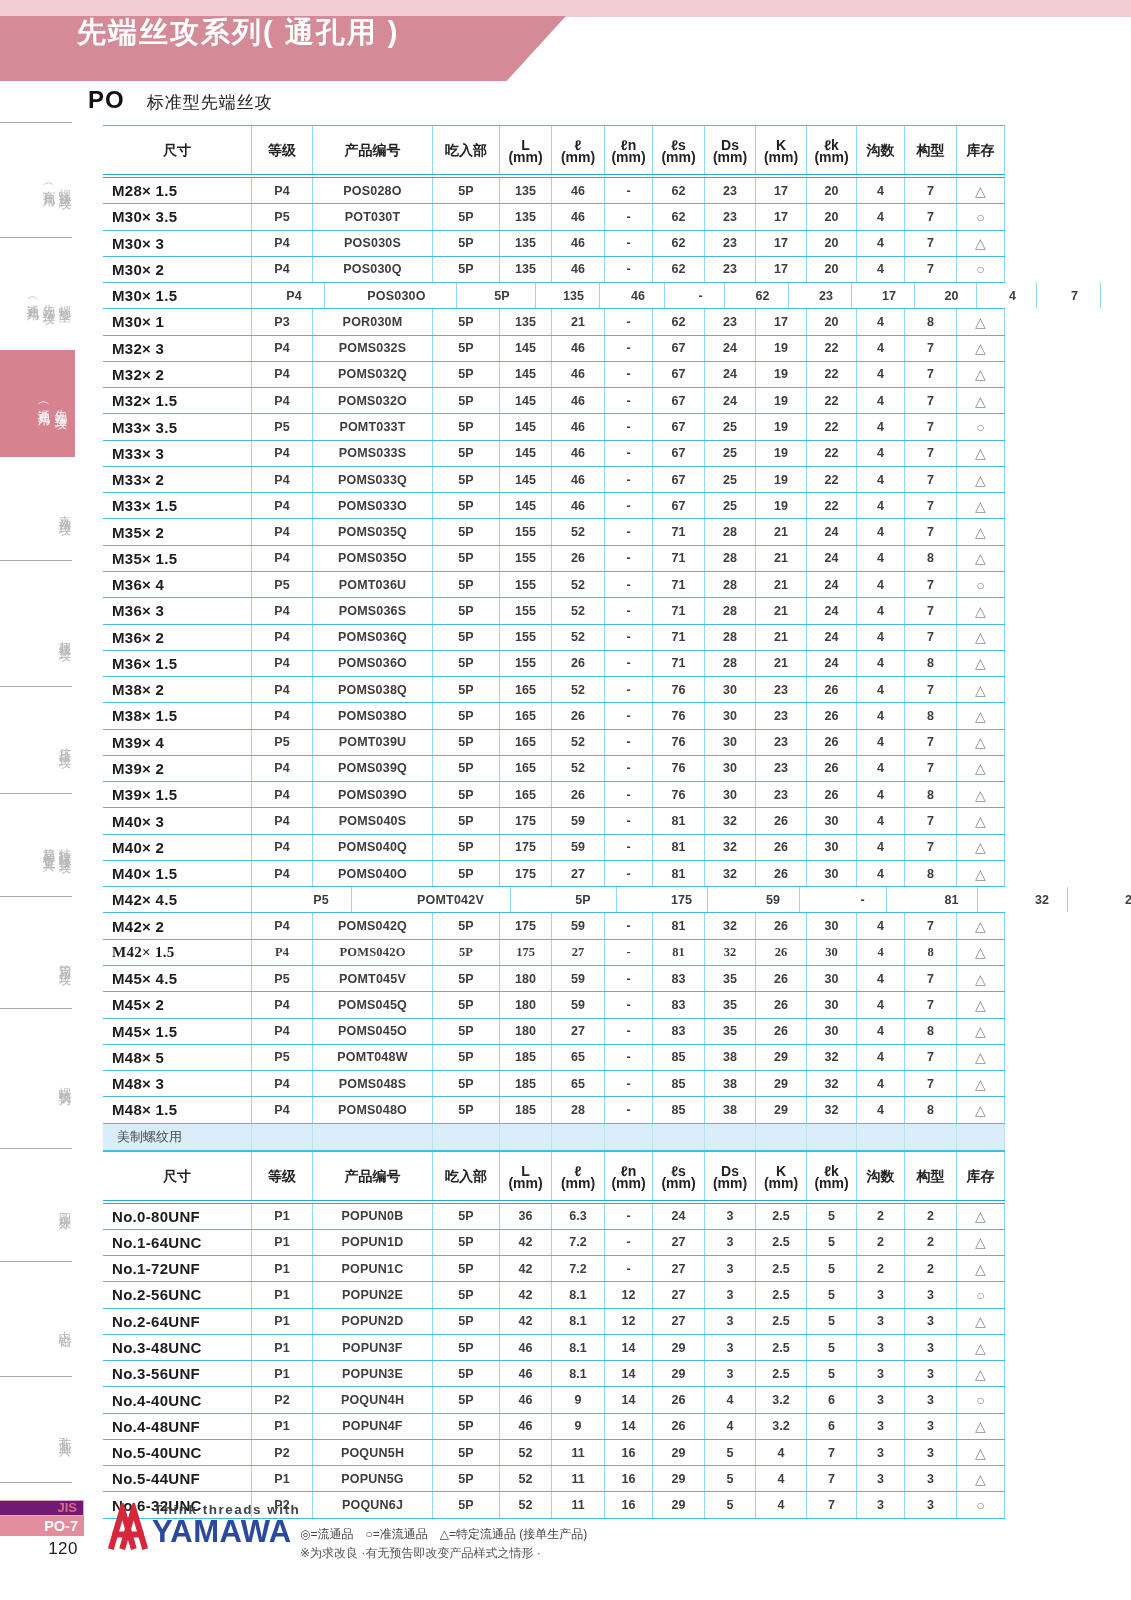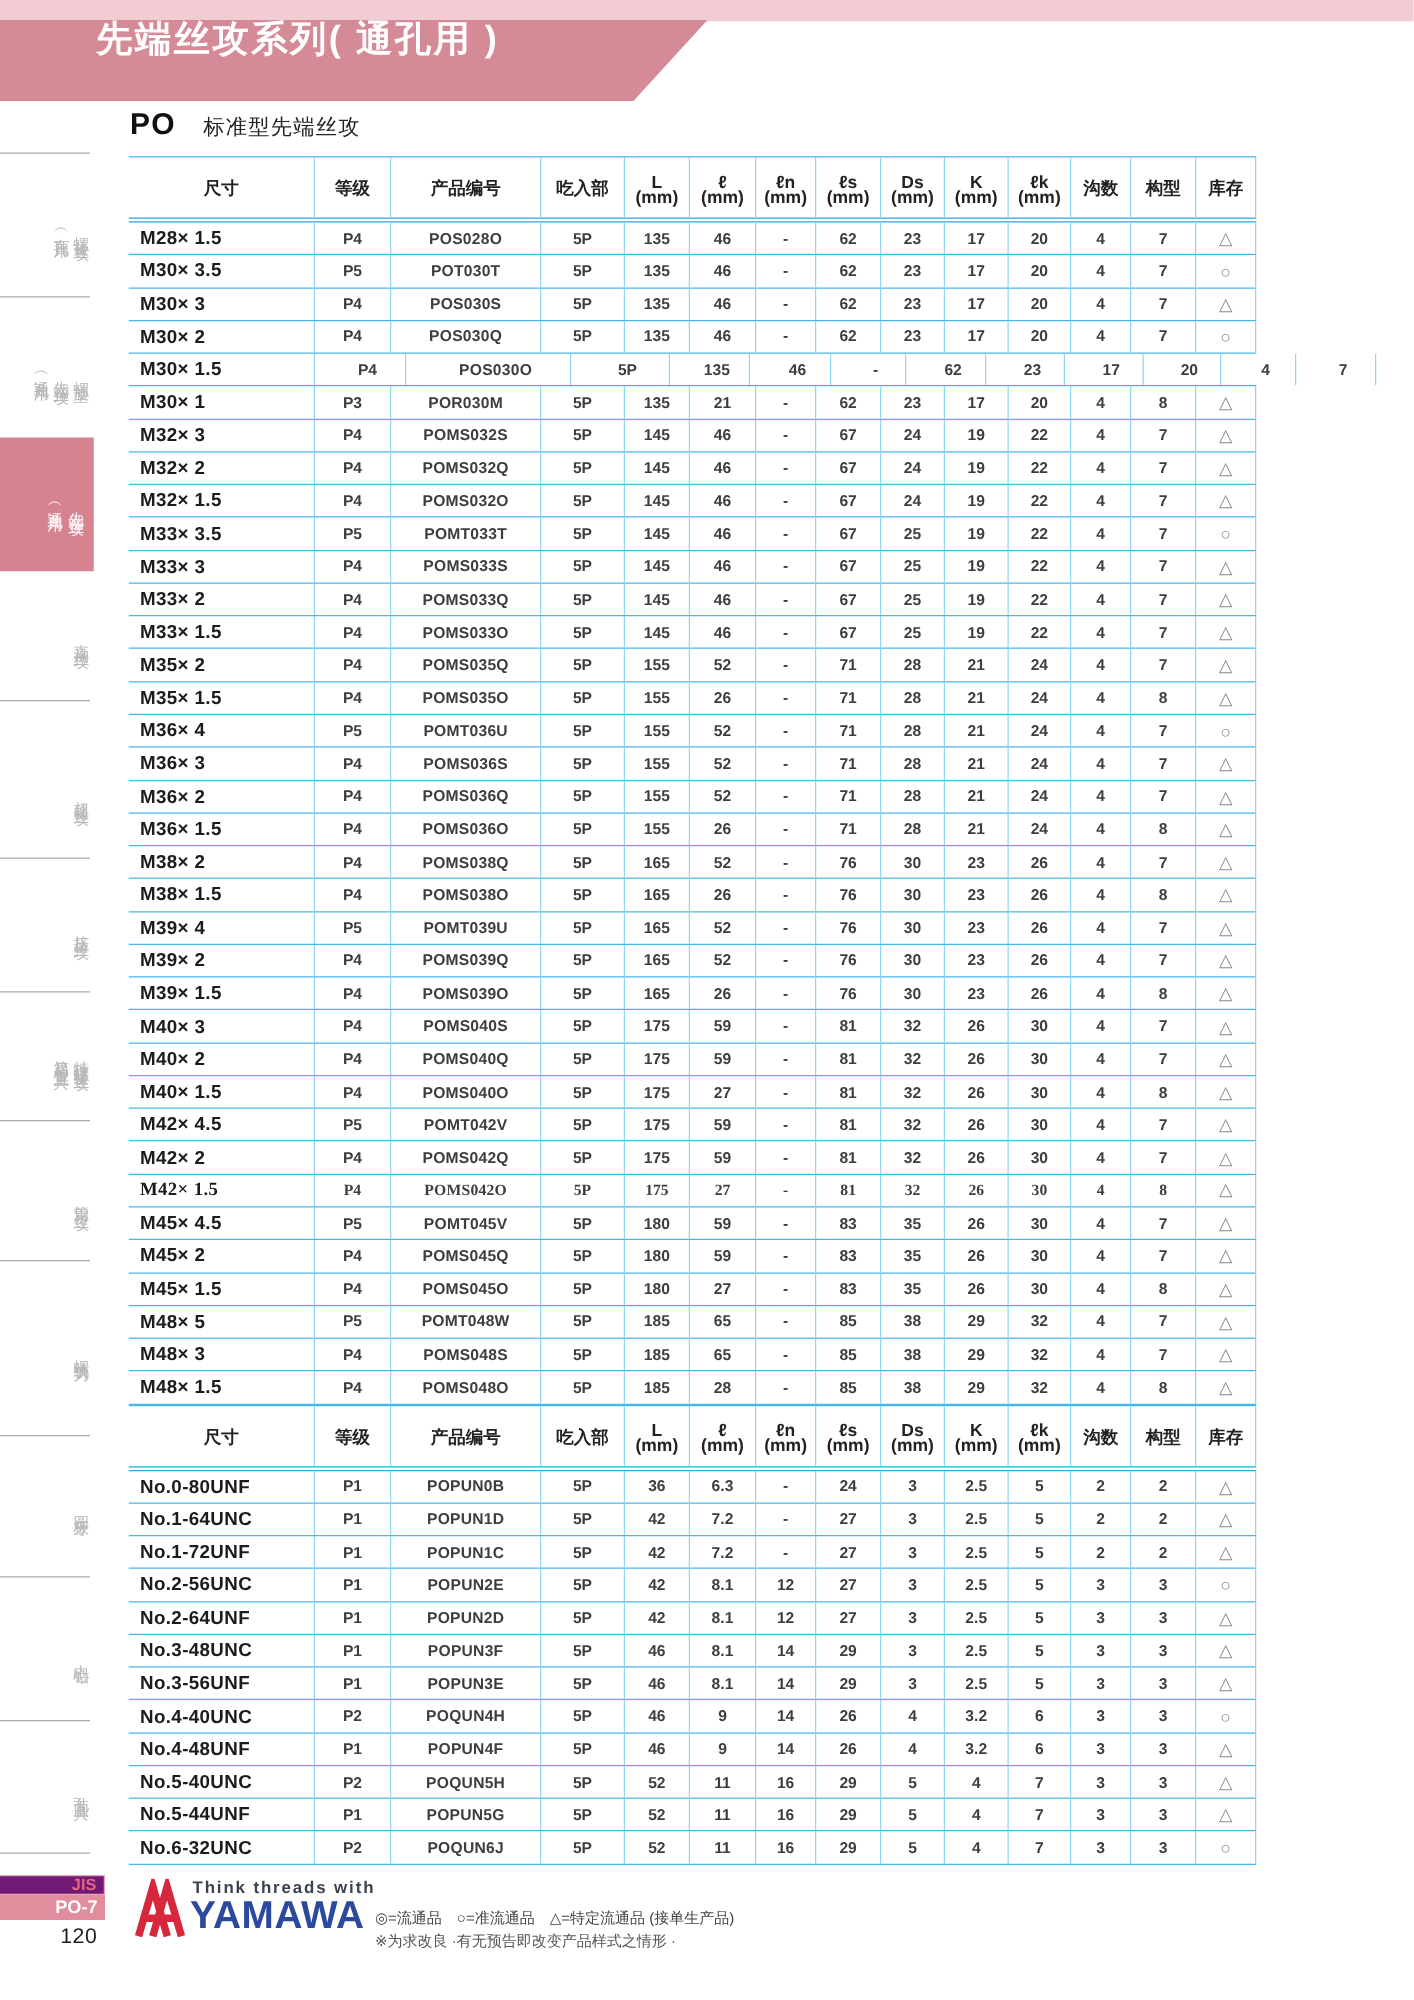--- a/index.html
+++ b/index.html
@@ -5,21 +5,21 @@
   html,body{margin:0;padding:0;background:#ffffff;}
   body{width:1131px;height:1600px;position:relative;overflow:hidden;
        font-family:"Liberation Sans","DejaVu Sans",sans-serif;color:#222;}
 
   
   .top-strip{position:absolute;left:0;top:0;width:1131px;height:17px;background:#f2ccd3;}
   .banner{position:absolute;left:0;top:16px;width:566px;height:65px;background:#d58b97;
           clip-path:polygon(0 0,100% 0,89.5% 100%,0 100%);}
   .banner-title{position:absolute;left:77px;top:0;height:65px;line-height:65px;
                 color:#ffffff;font-size:29px;font-weight:bold;letter-spacing:2px;white-space:nowrap;}
-  .series-line{position:absolute;left:104px;top:86px;height:28px;text-align:center;}
+  .series-line{position:absolute;left:88px;top:86px;height:28px;text-align:center;}
   .series-code{font-size:24px;font-weight:bold;color:#111;letter-spacing:1px;}
   .series-name{font-size:17px;color:#222;margin-left:22px;letter-spacing:1px;}
 
   
   .sidebar{position:absolute;left:0;top:0;width:86px;height:1600px;}
   .side-item{position:absolute;right:13px;writing-mode:vertical-rl;text-orientation:mixed;
              color:#b8b8b8;font-size:12.5px;letter-spacing:2.5px;text-align:center;line-height:16px;}
   .side-item.active{right:auto;left:0;width:75px;background:#d6838f;color:#fdf3f4;
              padding-right:6px;box-sizing:border-box;line-height:17px;}
   .side-sep{position:absolute;left:0;width:72px;height:1px;background:#ababab;}
@@ -596,21 +596,21 @@
       <div class="cell">27</div>
       <div class="cell">-</div>
       <div class="cell">81</div>
       <div class="cell">32</div>
       <div class="cell">26</div>
       <div class="cell">30</div>
       <div class="cell">4</div>
       <div class="cell">8</div>
       <div class="cell c-stock">△</div>
     </div>
-    <div class="t-row t-data" style="grid-template-columns: 149px 61px 120px 67px 52px 53px 48px 52px 51px 51px 50px 48px 52px 48px;">
+    <div class="t-row t-data" style="grid-template-columns: 149px 61px 120px 67px 52px 53px 48px 52px 51px 51px 50px 48px 52px 48px; gap: 39px;">
       <div class="cell c-size">M42× 4.5</div>
       <div class="cell">P5</div>
       <div class="cell c-code">POMT042V</div>
       <div class="cell">5P</div>
       <div class="cell">175</div>
       <div class="cell">59</div>
       <div class="cell">-</div>
       <div class="cell">81</div>
       <div class="cell">32</div>
       <div class="cell">26</div>
@@ -739,20 +739,36 @@
       <div class="cell">185</div>
       <div class="cell">28</div>
       <div class="cell">-</div>
       <div class="cell">85</div>
       <div class="cell">38</div>
       <div class="cell">29</div>
       <div class="cell">32</div>
       <div class="cell">4</div>
       <div class="cell">8</div>
       <div class="cell c-stock">△</div>
+    </div>
+    <div class="t-row t-section" style="grid-template-columns: 149px 61px 120px 67px 52px 53px 48px 52px 51px 51px 50px 48px 52px 48px;">
+      <div class="scell">美制螺纹用</div>
+      <div class="scell"></div>
+      <div class="scell"></div>
+      <div class="scell"></div>
+      <div class="scell"></div>
+      <div class="scell"></div>
+      <div class="scell"></div>
+      <div class="scell"></div>
+      <div class="scell"></div>
+      <div class="scell"></div>
+      <div class="scell"></div>
+      <div class="scell"></div>
+      <div class="scell"></div>
+      <div class="scell"></div>
     </div>
     <div class="t-row t-header" style="grid-template-columns: 149px 61px 120px 67px 52px 53px 48px 52px 51px 51px 50px 48px 52px 48px;">
       <div class="hcell">
         <span>尺寸</span>
       </div>
       <div class="hcell">
         <span>等级</span>
       </div>
       <div class="hcell">
         <span>产品编号</span>

